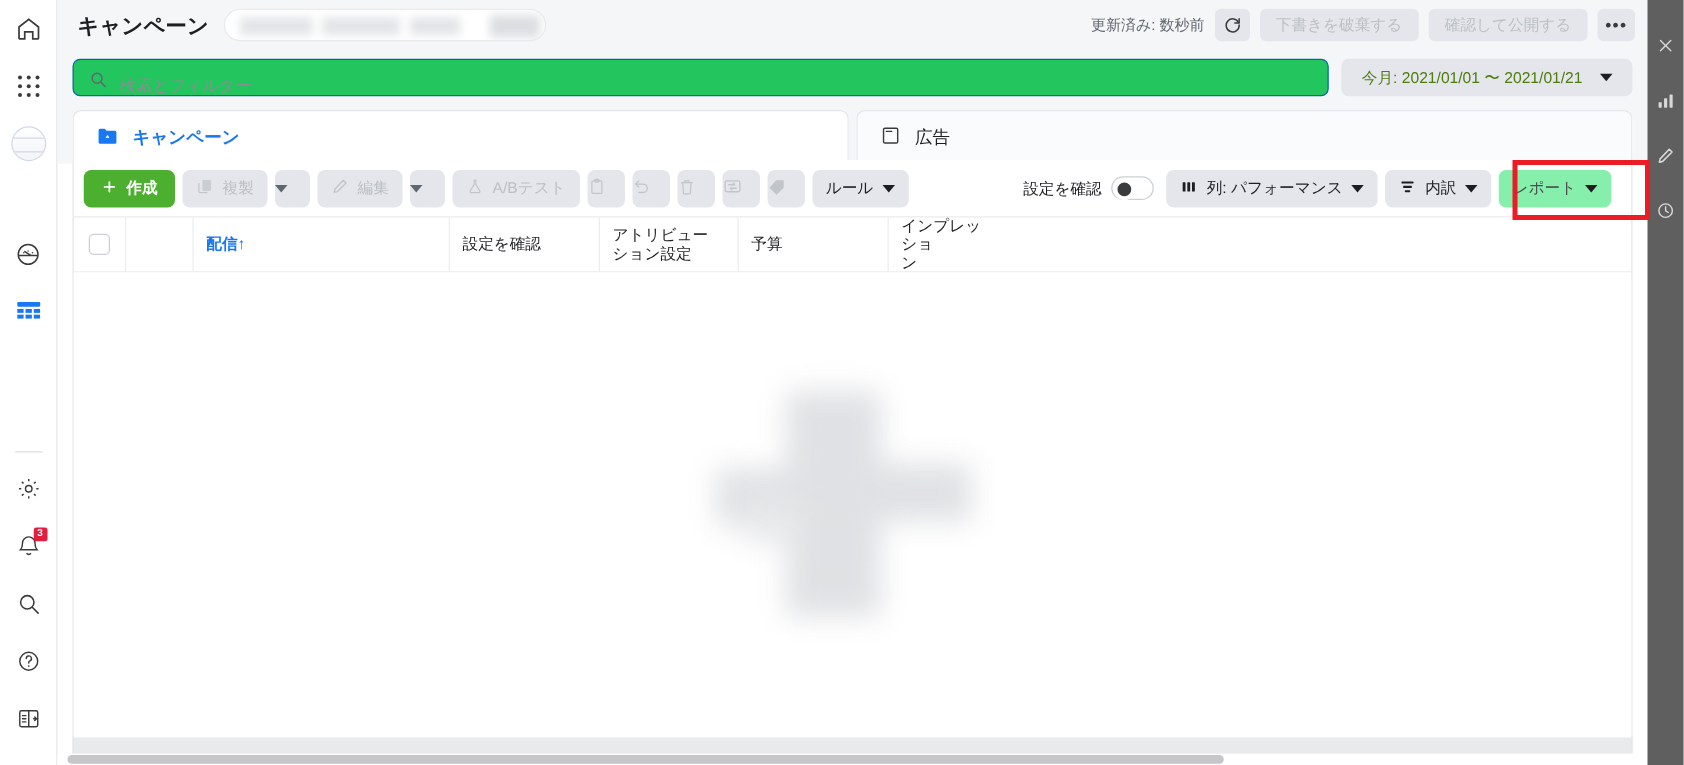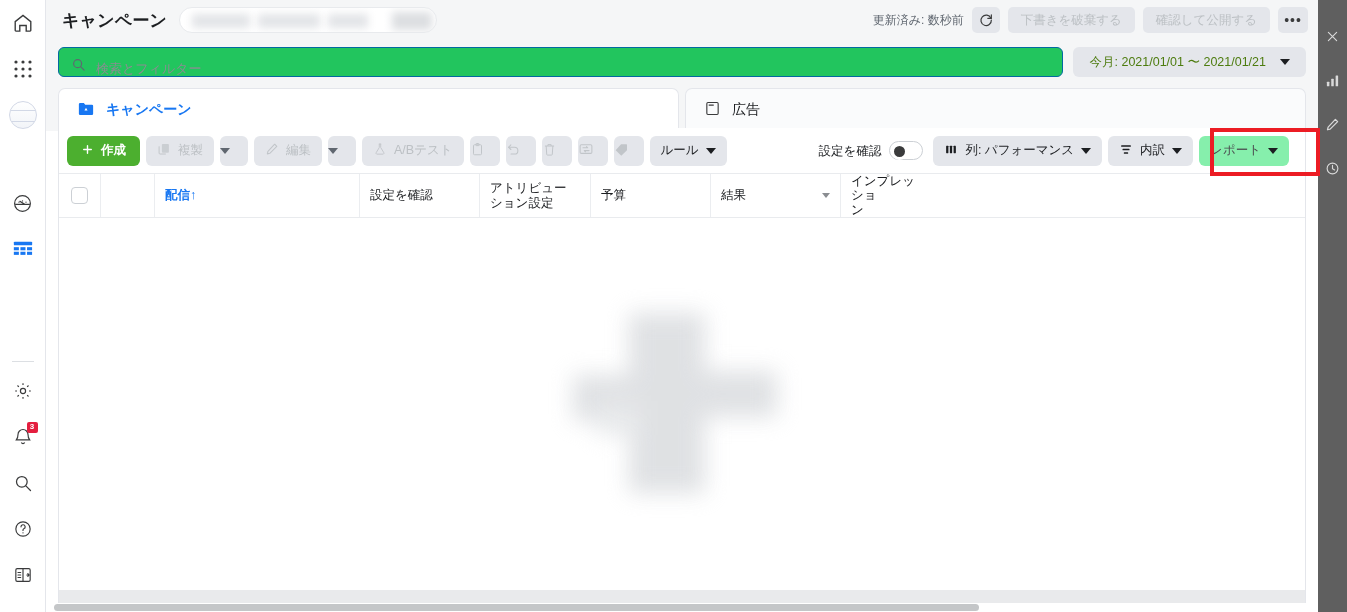--- a/index.html
+++ b/index.html
@@ -505,24 +505,20 @@
       <div class="th" style="width:120px">
         <span class="thlabel">設定を確認</span>
       </div>
       <div class="th" style="width:111px">
         <span class="thlabel">アトリビュー
 ション設定</span>
       </div>
       <div class="th" style="width:120px">
         <span class="thlabel">予算</span>
       </div>
-      <div class="th" style="width:130px">
-        <span class="thlabel">結果</span>
-        <span class="thcaret"></span>
-      </div>
       <div class="th" style="width:96px;border-right:none">
         <span class="thlabel">インプレッショ
 ン</span>
       </div>
     </div>
 
     <div class="tbody">
       <div class="blurart">
         <i style="left:62px;  top:8px;   width:76px; height:62px;"></i>
         <i style="left:62px;  top:70px;  width:76px; height:62px;"></i>

